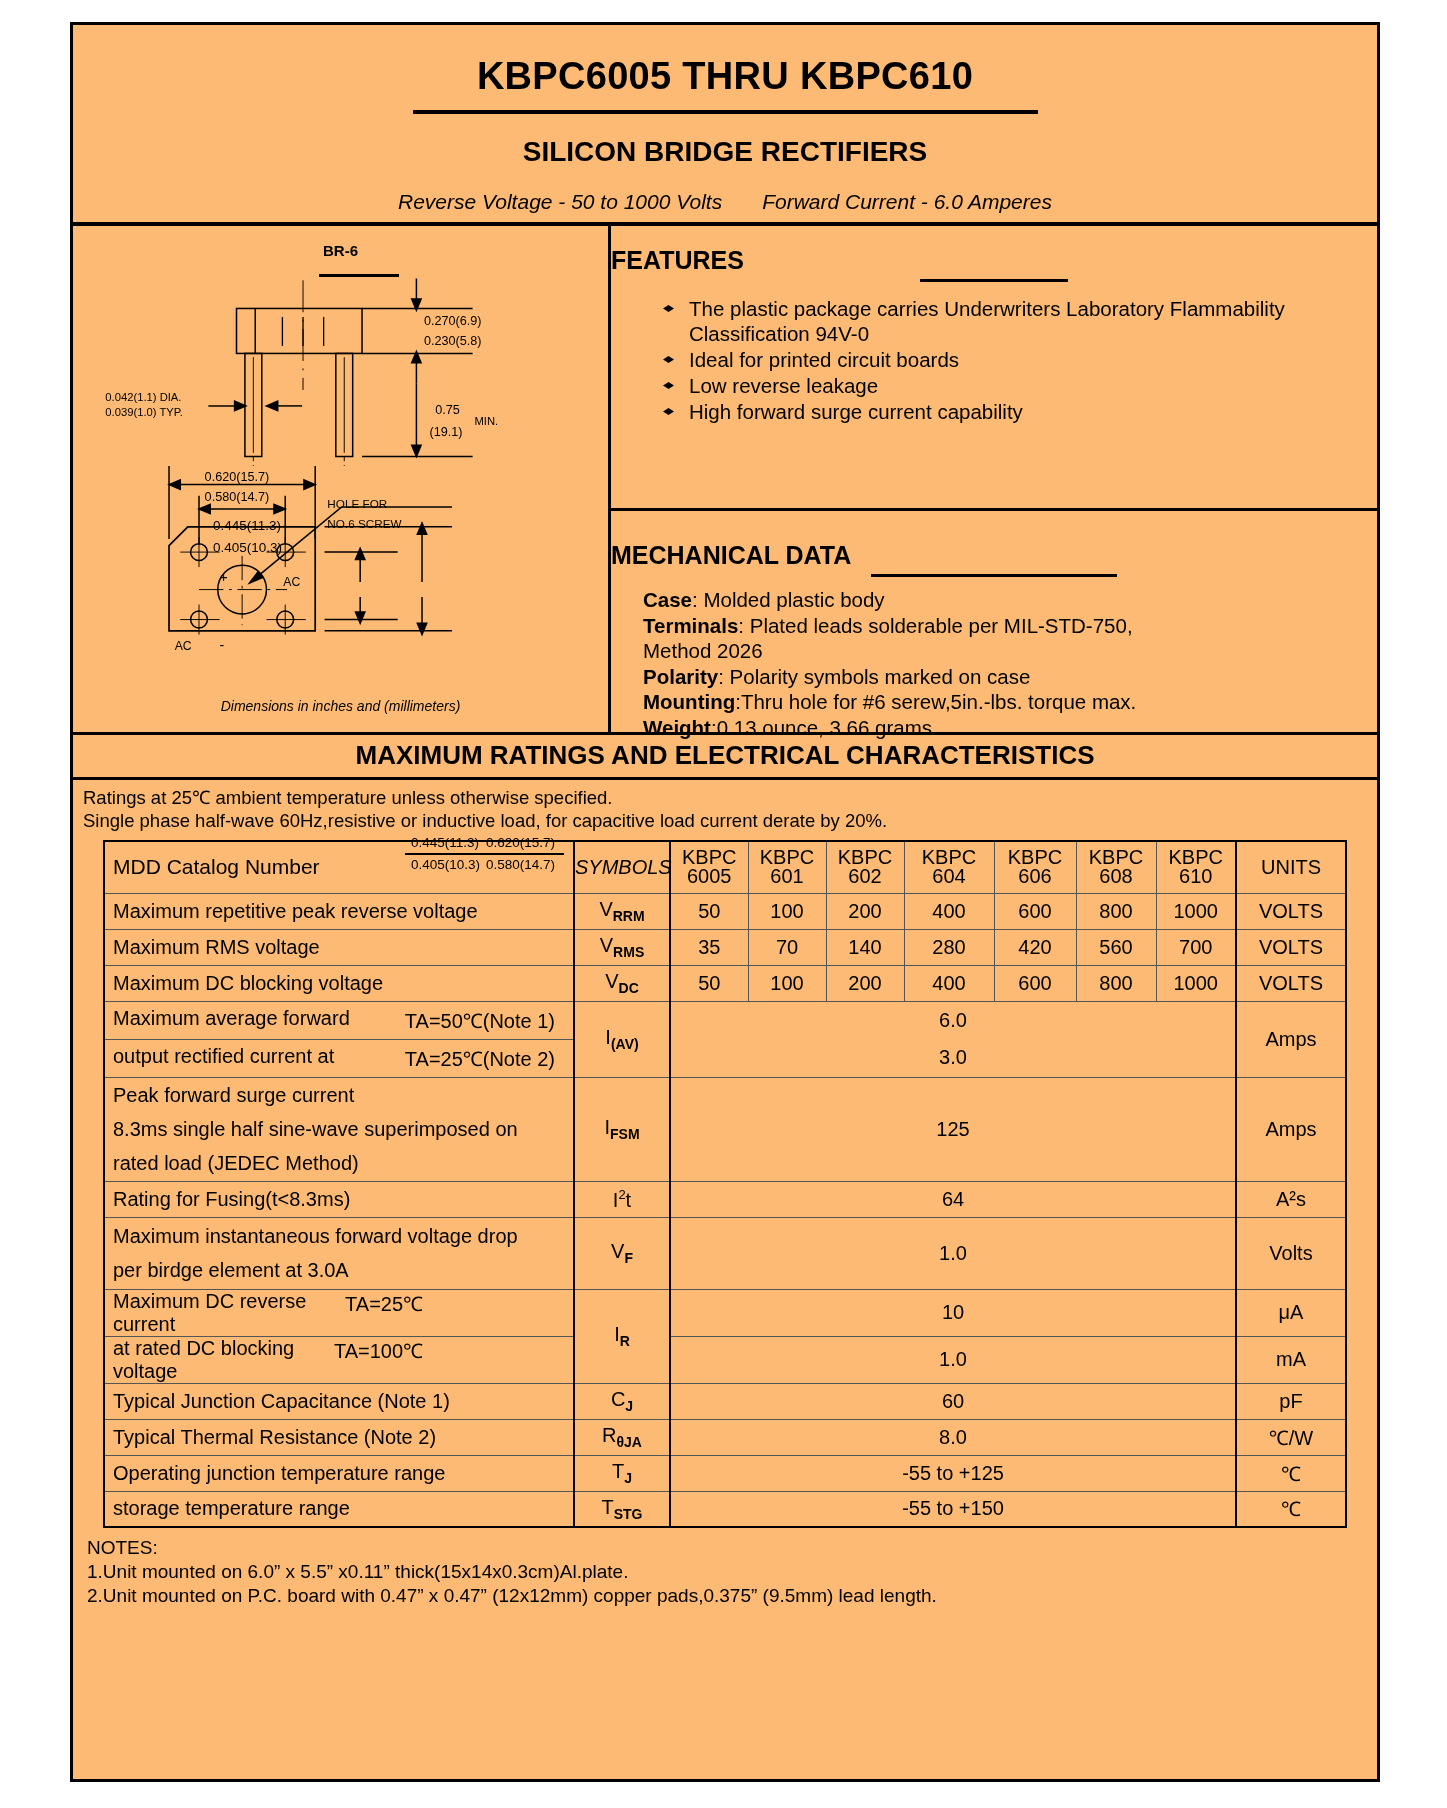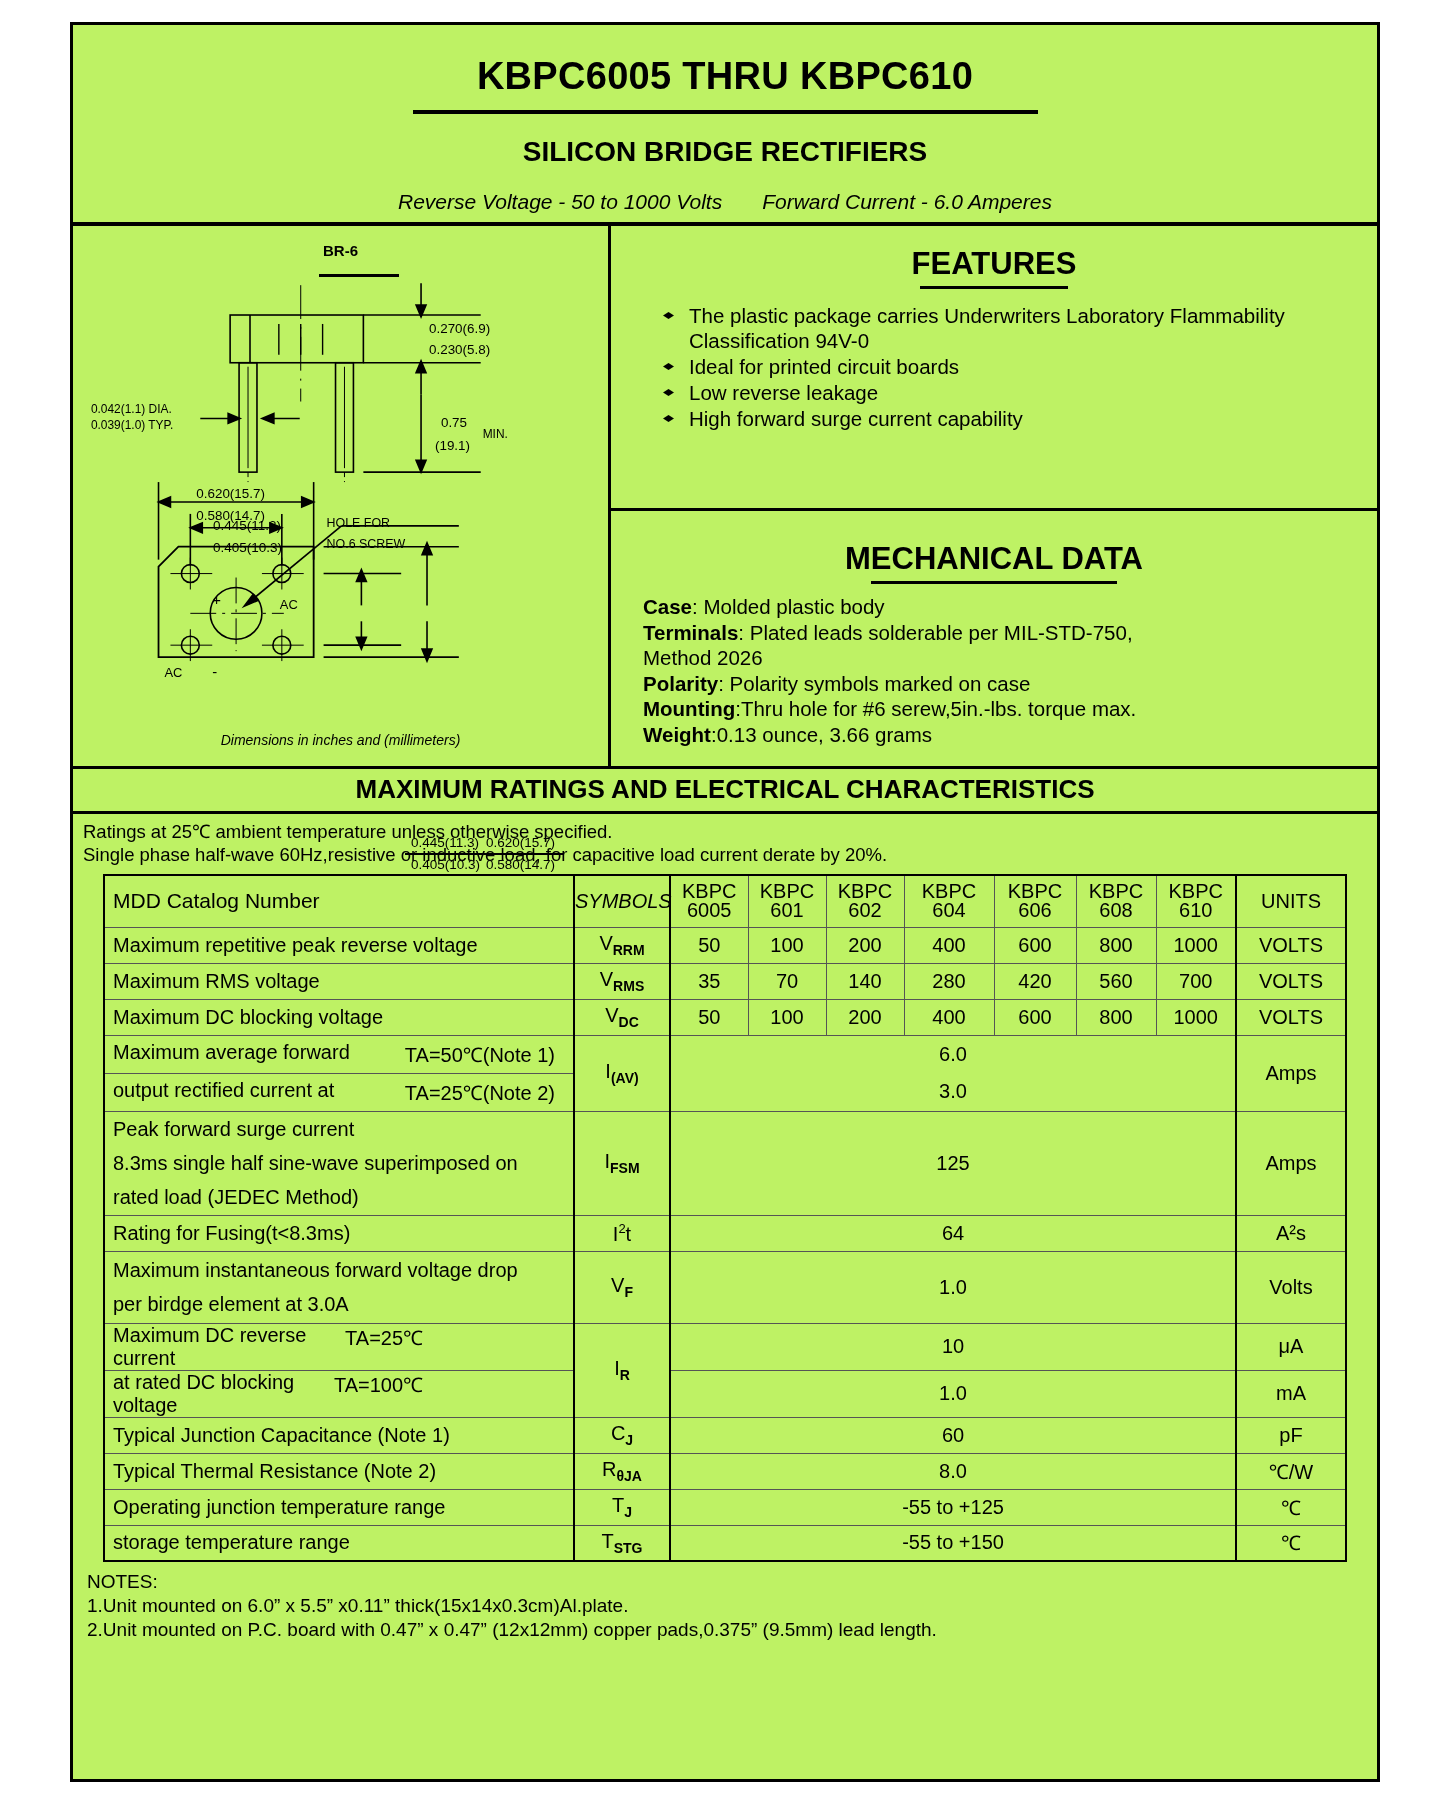--- a/index.html
+++ b/index.html
@@ -9,21 +9,21 @@
     background:#ffffff;
     font-family:"Liberation Sans", sans-serif;
     color:#000;
     position:relative;
   }
   .page {
     position:absolute;
     left:70px; top:22px;
     width:1310px; height:1760px;
     border:3px solid #000;
-    background:#bef264;
+    background:#fdba74;
   }
   
   .hdr { padding-top:30px; }
   .hdr-title {
     text-align:center;
     font-size:38px;
     font-weight:bold;
     letter-spacing:0.3px;
   }
   .hdr-rule {
@@ -45,24 +45,24 @@
 
   
   .mid { display:flex; width:100%; }
   .mid-left {
     width:538px;
     border-right:3px solid #000;
     position:relative;
   }
   .mid-right { flex:1; }
   .panel-feat { height:285px; border-bottom:3px solid #000; position:relative; }
-  .panel-mech { height:255px; position:relative; }
+  .panel-mech { height:221px; position:relative; }
 
   .sect-h {
-    text-align:center; font-size:31px; font-weight:bold;
+    text-align:left; font-size:25px; font-weight:bold;
     padding-top:20px;
   }
   .sect-u { height:3px; background:#000; margin:4px auto 0 auto; }
 
   ul.feat { list-style:none; margin:14px 0 0 0; padding:0 14px 0 52px; }
   ul.feat li {
     position:relative; font-size:20.5px; line-height:25px;
     padding-left:26px; margin-bottom:1px;
   }
   ul.feat li .bul {

